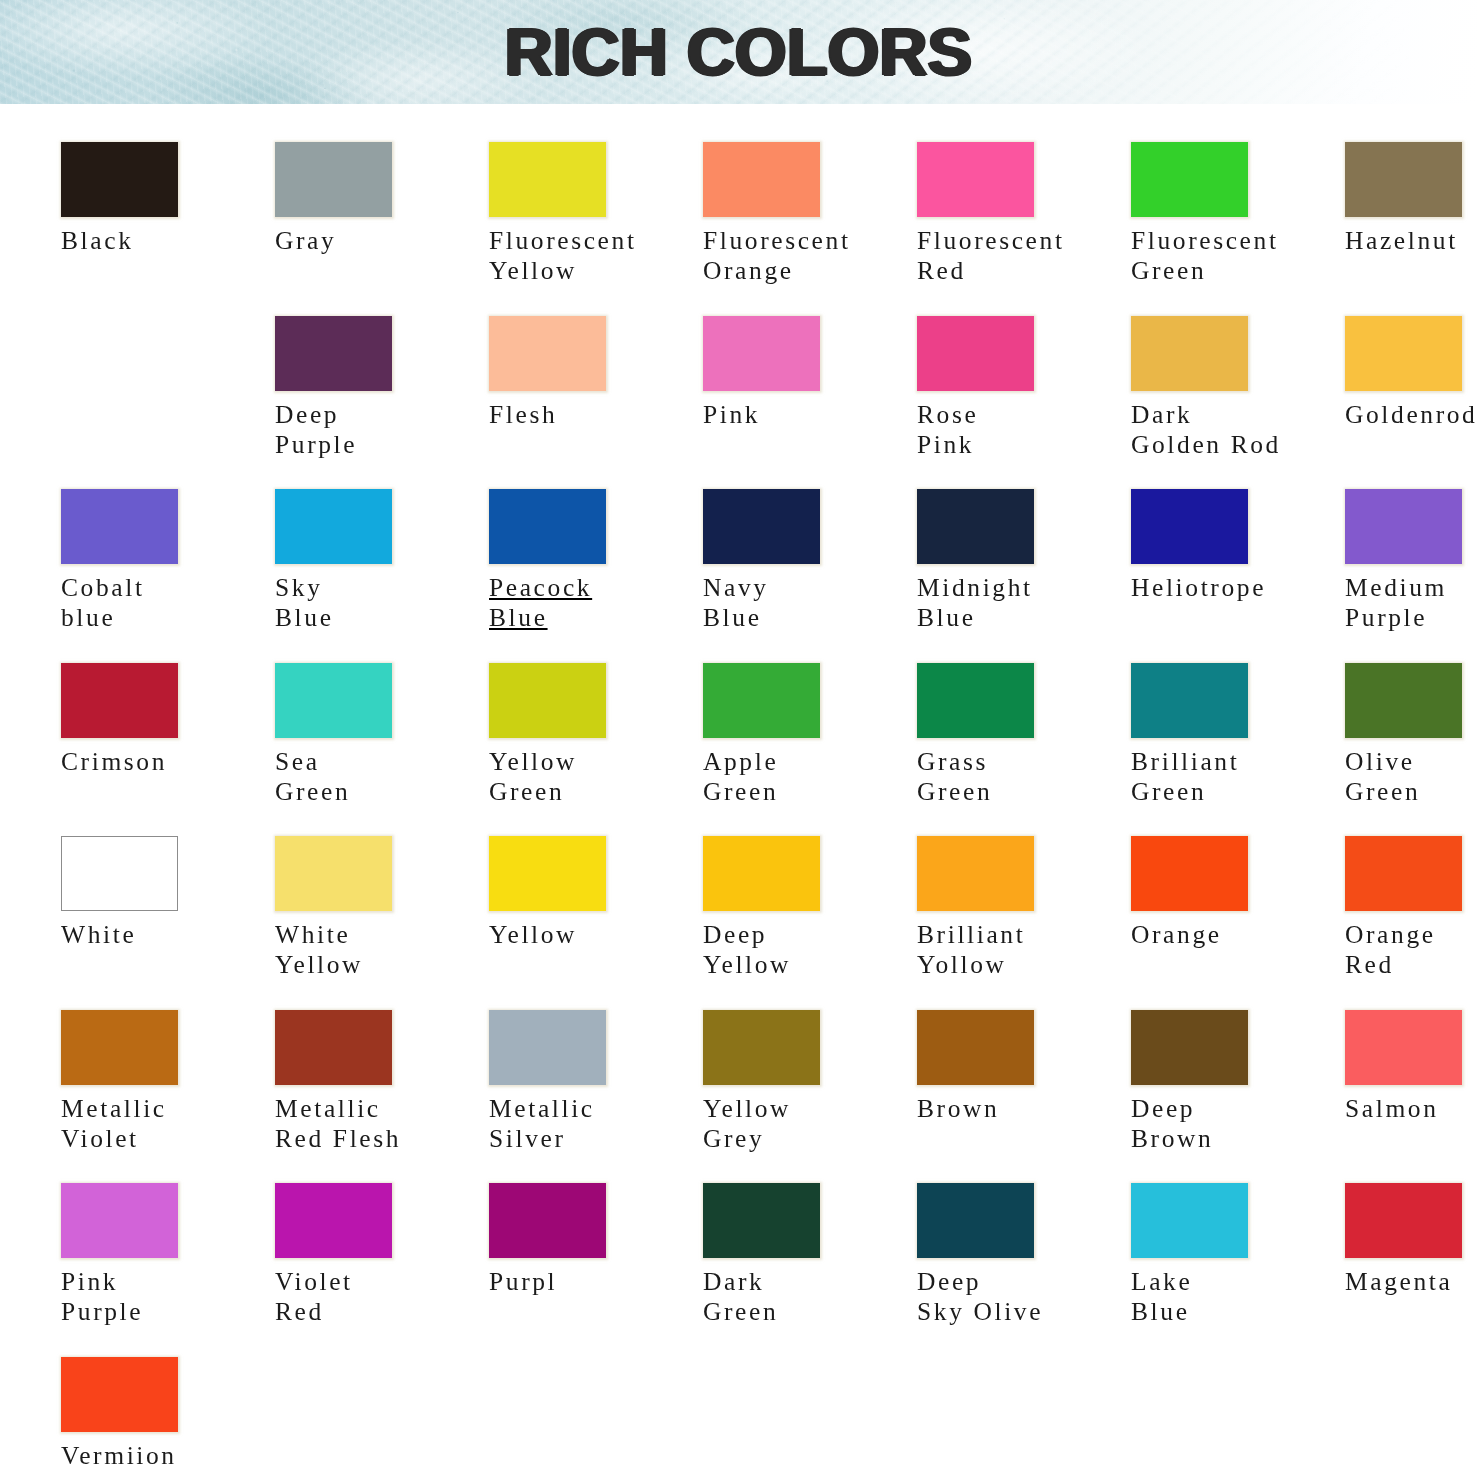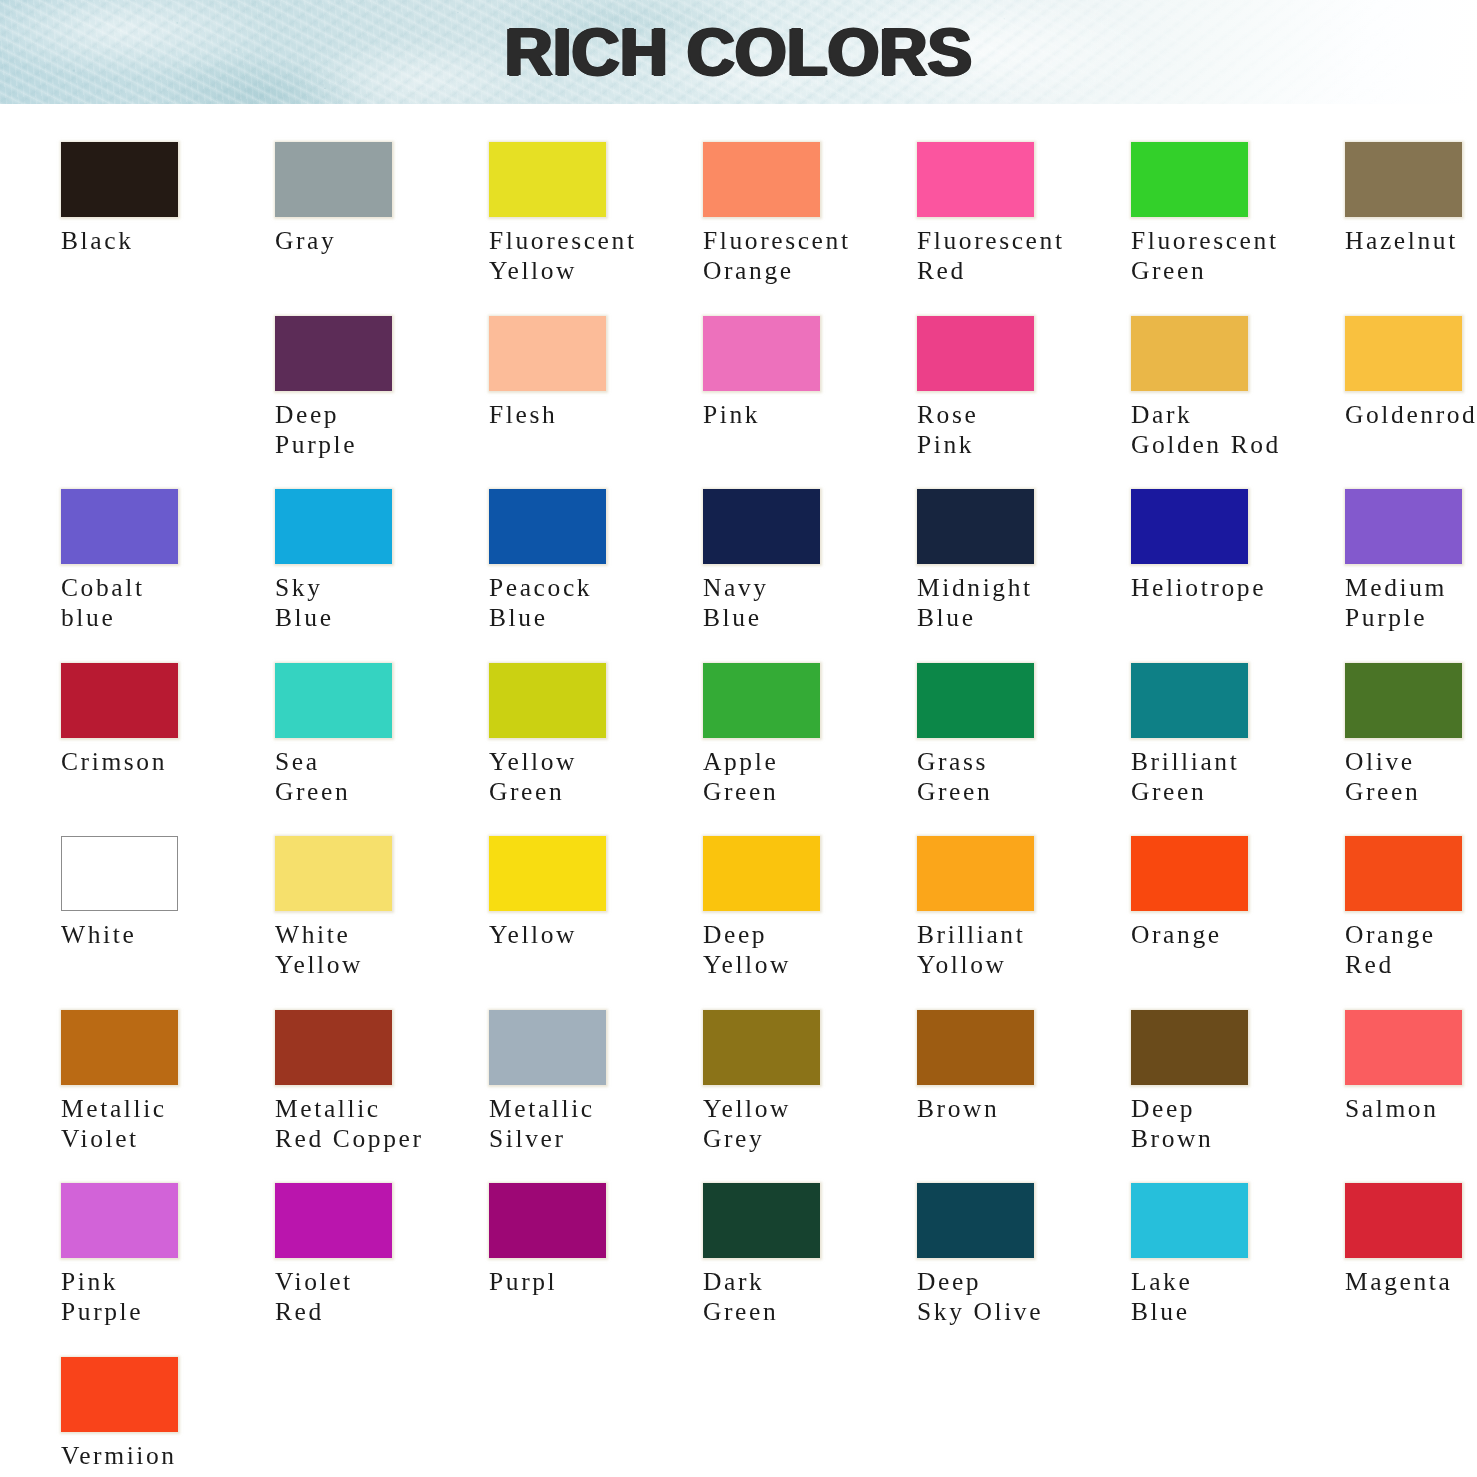--- a/index.html
+++ b/index.html
@@ -223,21 +223,21 @@
           <span class="l2">blue</span>
         </div>
       </div>
       <div class="swatch-cell" style="left: 214px;">
         <div class="swatch-chip" style="background: rgb(18, 169, 221);"></div>
         <div class="swatch-label center">
           <span class="l1">Sky</span>
           <span class="l2">Blue</span>
         </div>
       </div>
-      <div class="swatch-cell" style="left: 428px;">
+      <div class="swatch-cell" style="left: 428px; text-decoration: underline;">
         <div class="swatch-chip" style="background: rgb(13, 85, 168);"></div>
         <div class="swatch-label center">
           <span class="l1">Peacock</span>
           <span class="l2">Blue</span>
         </div>
       </div>
       <div class="swatch-cell" style="left: 642px;">
         <div class="swatch-chip" style="background: rgb(19, 33, 77);"></div>
         <div class="swatch-label center">
           <span class="l1">Navy</span>
@@ -368,21 +368,21 @@
         <div class="swatch-chip" style="background: rgb(186, 106, 20);"></div>
         <div class="swatch-label center">
           <span class="l1">Metallic</span>
           <span class="l2">Violet</span>
         </div>
       </div>
       <div class="swatch-cell" style="left: 214px;">
         <div class="swatch-chip" style="background: rgb(155, 53, 32);"></div>
         <div class="swatch-label center">
           <span class="l1">Metallic</span>
-          <span class="l2">Red Copper</span>
+          <span class="l2">Red Flesh</span>
         </div>
       </div>
       <div class="swatch-cell" style="left: 428px;">
         <div class="swatch-chip" style="background: rgb(161, 176, 188);"></div>
         <div class="swatch-label center">
           <span class="l1">Metallic</span>
           <span class="l2">Silver</span>
         </div>
       </div>
       <div class="swatch-cell" style="left: 642px;">

